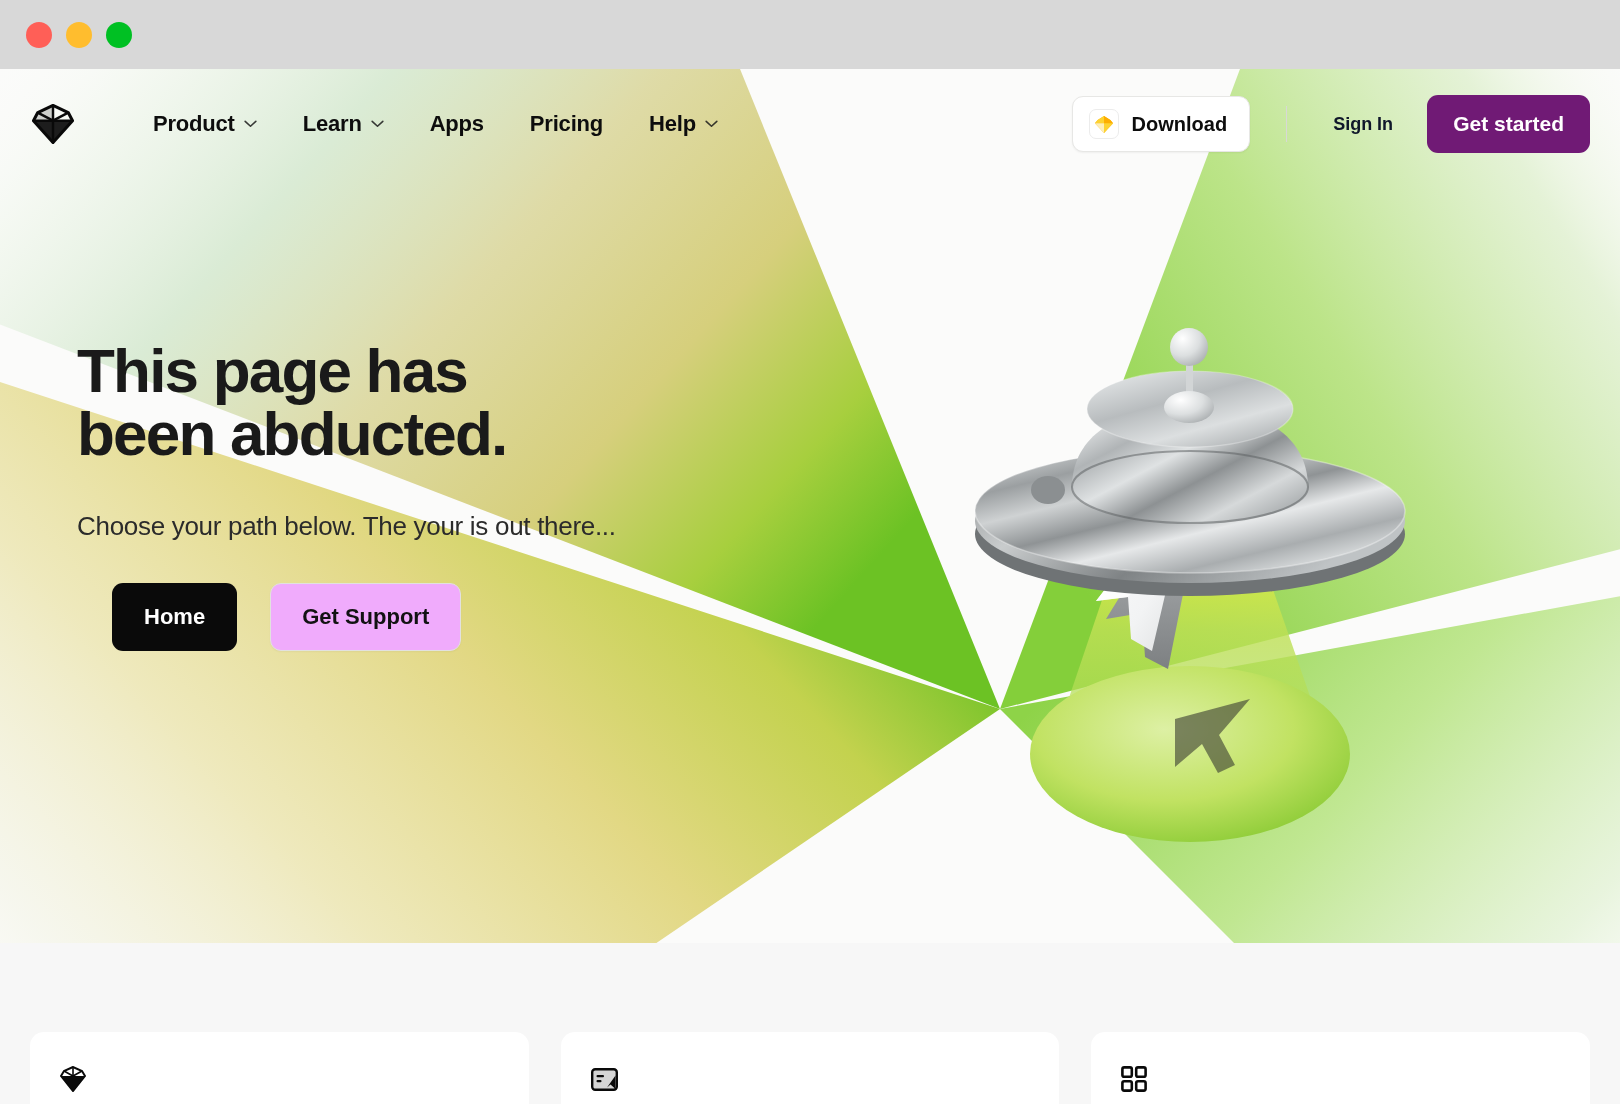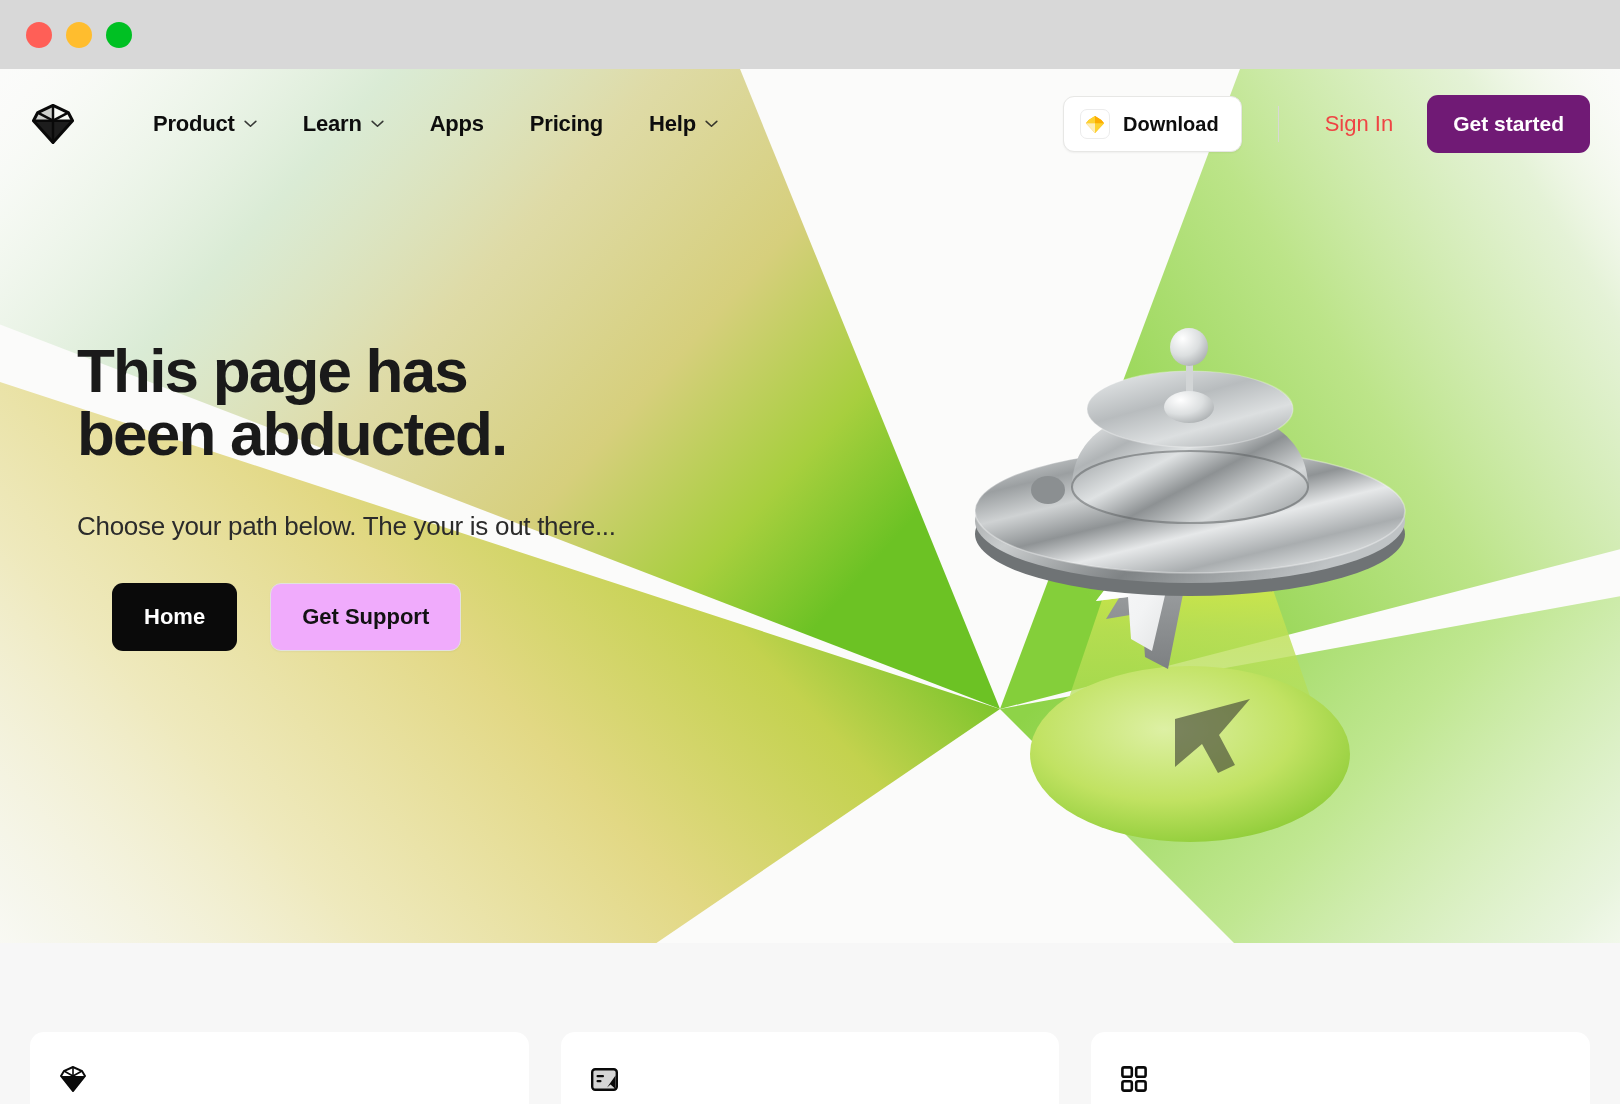--- a/index.html
+++ b/index.html
@@ -112,23 +112,23 @@
     border: 1px solid #ececec;
     display: flex; align-items: center; justify-content: center;
     flex: none;
   }
   .divider-v {
     width: 1px; height: 36px;
     background: #d8d8d6;
     margin: 0 22px 0 36px;
   }
   .signin {
-    font-size: 22px;
-    font-weight: 400;
-    color: #ef4444;
+    font-size: 18px;
+    font-weight: 700;
+    color: #0f172a;
     padding: 10px 24px;
     cursor: pointer;
     white-space: nowrap;
   }
   .getstarted {
     background: #701a75;
     color: #ffffff;
     font-size: 21px;
     font-weight: 700;
     border: none;

